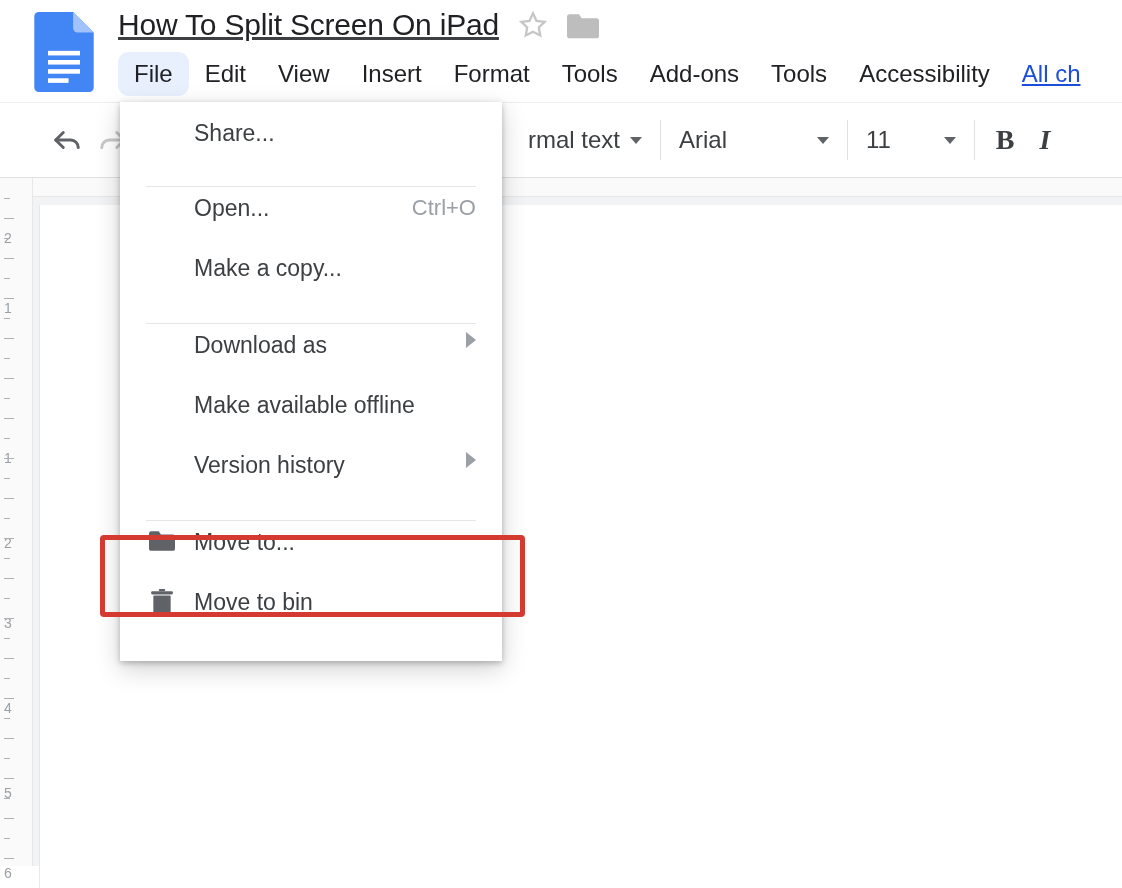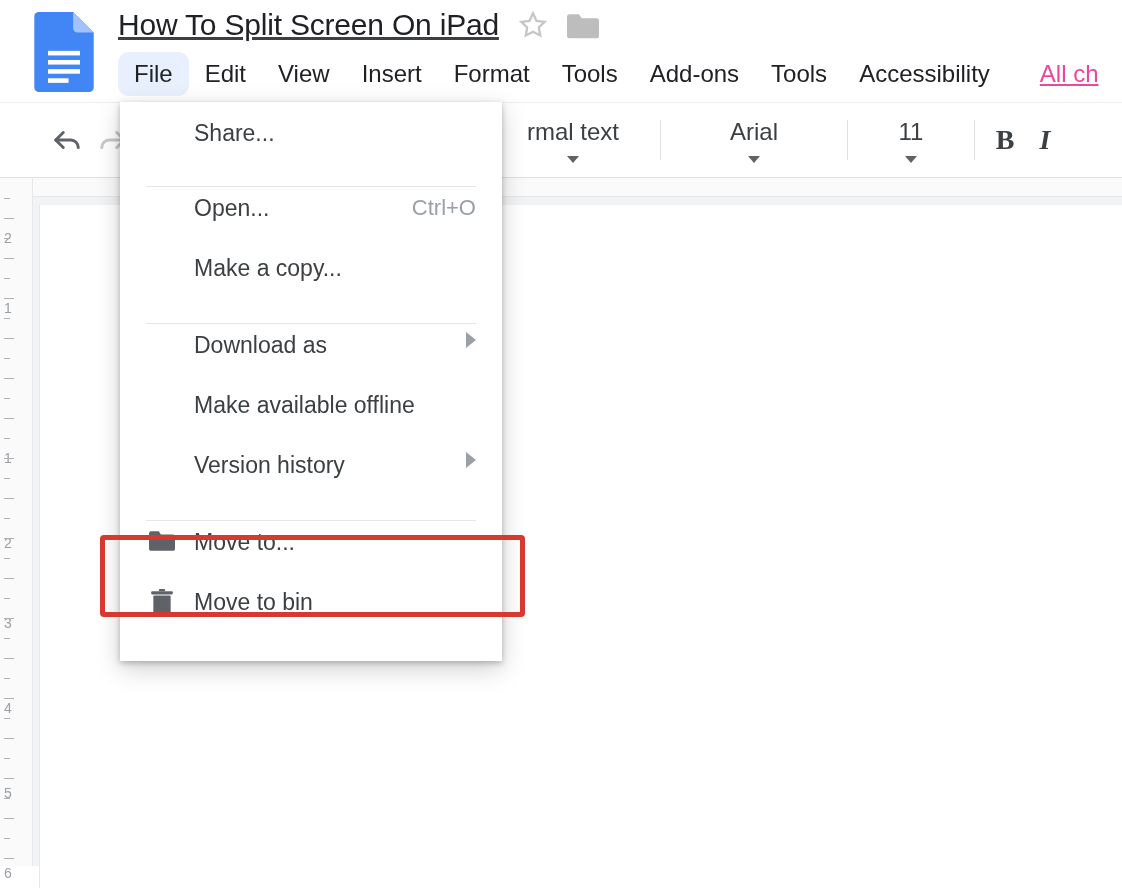--- a/index.html
+++ b/index.html
@@ -6,27 +6,27 @@
   .header{display:flex;align-items:flex-start;padding:8px 0 0 0;}
   .doc-icon{width:60px;height:80px;margin:4px 24px 0 34px;}
   .title-area{flex:1;min-width:0;}
   .title-row{display:flex;align-items:center;gap:20px;text-decoration:underline;}
   .doc-title{font-size:30px;color:#202124;font-weight:400;letter-spacing:-0.2px;white-space:nowrap;}
   .star-icon svg{display:block;}
   .folder-icon svg{display:block;}
   .menubar{display:flex;align-items:center;gap:0;margin-top:10px;}
   .menu-item{font-size:24px;color:#202124;padding:8px 16px;border-radius:11px;cursor:pointer;white-space:nowrap;}
   .menu-item.active{background:#e8f0fe;}
-  .menu-link{font-size:24px;color:#ec4899;text-decoration:underline;margin-left:34px;white-space:nowrap;}
+  .menu-link{font-size:24px;color:#1d4ed8;text-decoration:underline;margin-left:16px;white-space:nowrap;}
   .divider{height:1px;background:#eceff1;margin-top:6px;width:100%;}
   .toolbar{display:flex;align-items:center;height:74px;padding:0 0 0 44px;gap:0;border-bottom:1px solid #e0e0e0;background:#fff;position:relative;}
   .tb-btn{display:flex;align-items:center;justify-content:center;width:46px;height:46px;color:#5f6368;}
   .tb-sep{width:1px;height:40px;background:#e0e0e0;margin:0 10px;}
   .tb-text{font-size:24px;color:#3c4043;}
-  .tb-field{display:flex;align-items:center;gap:10px;margin:0 8px;flex-direction:column;}
+  .tb-field{display:flex;align-items:center;gap:10px;margin:0 8px;}
   .caret{width:0;height:0;border-left:6px solid transparent;border-right:6px solid transparent;border-top:7px solid #5f6368;}
   .tb-bold{font-family:"Times New Roman",serif;font-weight:700;font-size:28px;color:#3c4043;width:40px;text-align:center;}
   .tb-italic{font-family:"Times New Roman",serif;font-style:italic;font-weight:700;font-size:28px;color:#3c4043;width:40px;text-align:center;}
   .workspace{display:flex;height:calc(888px - 200px);position:relative;}
   .ruler-v{width:32px;background:#fafafa;border-right:1px solid #e8e8e8;position:relative;font-size:14px;color:#9aa0a6;padding-top:18px;}
   .ruler-v .tick{position:absolute;left:4px;width:10px;height:1px;background:#b0b0b0;}
   .ruler-v .tick.minor{width:6px;}
   .ruler-v .num{position:absolute;left:4px;width:20px;text-align:left;transform:translateY(-50%);}
   .ruler-h{height:18px;background:#fafafa;border-bottom:1px solid #e8e8e8;}
   .page-area{flex:1;background:#f1f3f4;padding-top:0;}

